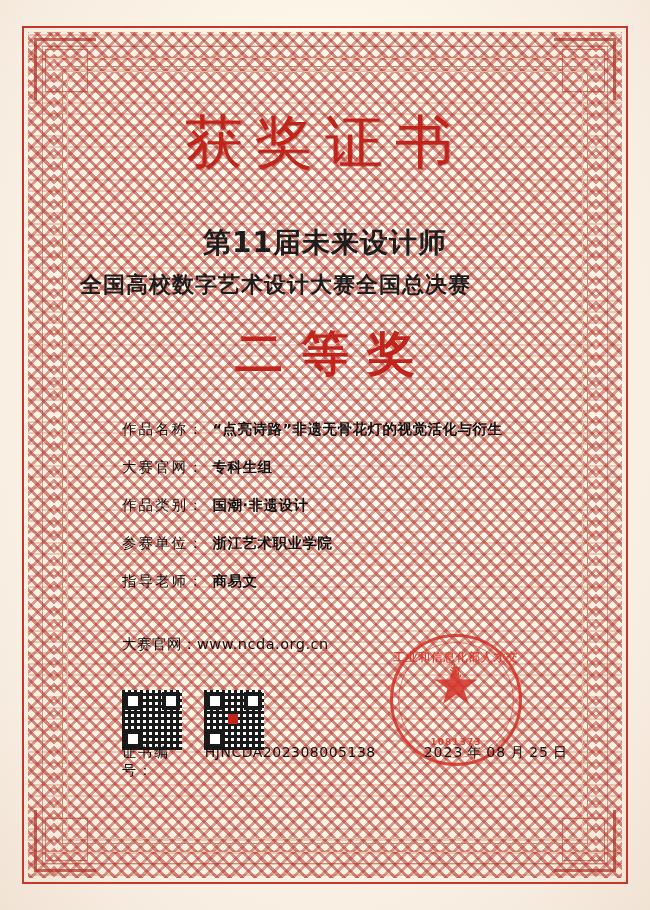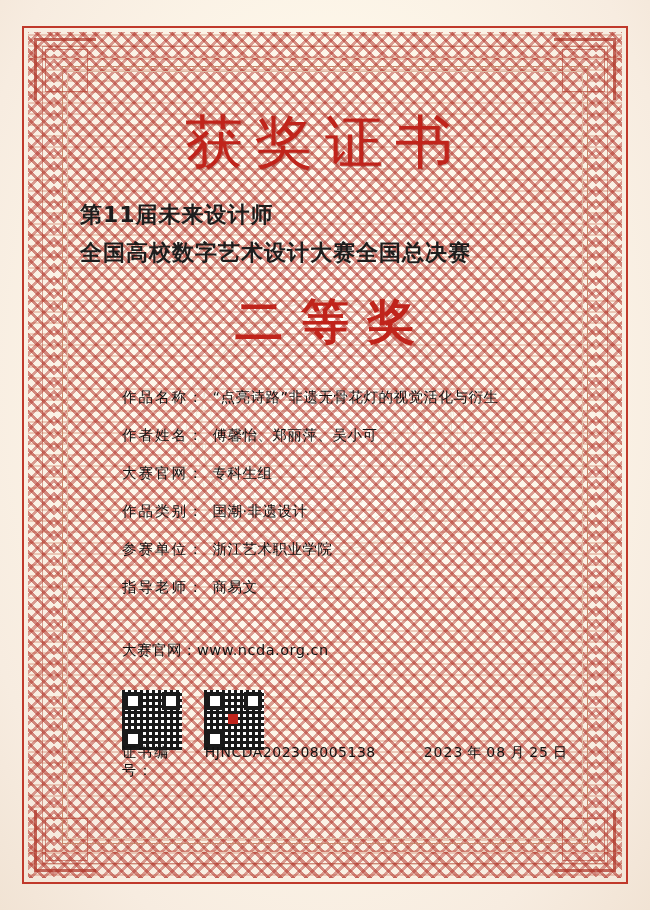--- a/index.html
+++ b/index.html
@@ -132,22 +132,23 @@
     margin-top: 18px;
     font-family: "DejaVu Serif", "Liberation Serif", serif;
     font-size: 58px;
     letter-spacing: 12px;
     font-weight: 400;
     color: #c0241b;
     text-shadow: 1px 1px 0 rgba(120,20,12,0.35);
   }
 
   .subtitle-1 {
-    margin-top: 18px;
-    font-size: 22px;
+    text-align: center;
+    margin-top: 42px;
+    font-size: 28px;
     font-weight: 700;
     color: #1d1d1d;
     letter-spacing: 1px;
   }
   .subtitle-2 {
     margin-top: 8px;
     font-size: 22px;
     font-weight: 700;
     color: #1d1d1d;
     letter-spacing: 1px;
@@ -178,20 +179,21 @@
   .field-label {
     flex: 0 0 auto;
     letter-spacing: 2px;
     color: #141414;
     text-align: center;
   }
   .field-value {
     margin-left: 8px;
     letter-spacing: 0.5px;
     color: #121212;
+    font-weight: bold;
   }
 
   .site-row {
     margin-top: 44px;
     padding-left: 42px;
     font-size: 14.5px;
     color: #121212;
     letter-spacing: 0.5px;
   }
 
@@ -362,24 +364,20 @@
     <div class="subtitle-2">全国高校数字艺术设计大赛全国总决赛</div>
 
     <div class="award-level">二等奖</div>
 
     <div class="fields">
       <div class="field-row">
         <span class="field-label">作品名称：</span>
         <span class="field-value">“点亮诗路”非遗无骨花灯的视觉活化与衍生</span>
       </div>
       <div class="field-row">
-        <span class="field-label">作者姓名：</span>
-        <span class="field-value">傅馨怡、郑丽萍、吴小可</span>
-      </div>
-      <div class="field-row">
         <span class="field-label">大赛官网：</span>
         <span class="field-value">专科生组</span>
       </div>
       <div class="field-row">
         <span class="field-label">作品类别：</span>
         <span class="field-value">国潮·非遗设计</span>
       </div>
       <div class="field-row">
         <span class="field-label">参赛单位：</span>
         <span class="field-value">浙江艺术职业学院</span>
@@ -398,20 +396,25 @@
       <div class="qr">
         <span class="qr-bl"></span>
       </div>
       <div class="qr red-dot">
         <span class="qr-bl"></span>
         <span class="qr-center"></span>
       </div>
     </div>
 
 
+    <div class="seal">
+      <div class="seal-top-text">工业和信息化部人才交流</div>
+      <div class="seal-star"></div>
+      <div class="seal-bottom-text">1081373</div>
+    </div>
 
     <div class="bottom-row">
       <span class="cert-no-label">证书编号：</span>
       <span class="cert-no-value">HJNCDA202308005138</span>
       <span class="date-group">
         <span>2023</span><span>年</span><span>08</span><span>月</span><span>25</span><span>日</span>
       </span>
     </div>
 
   </div>

